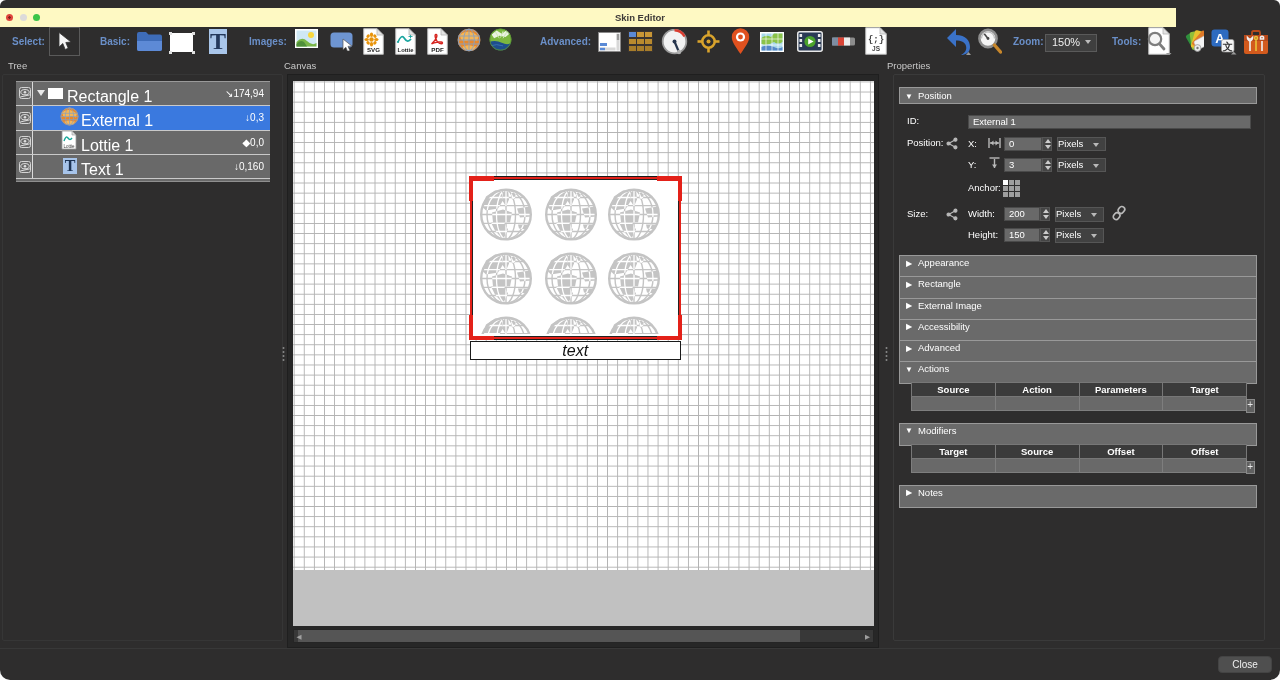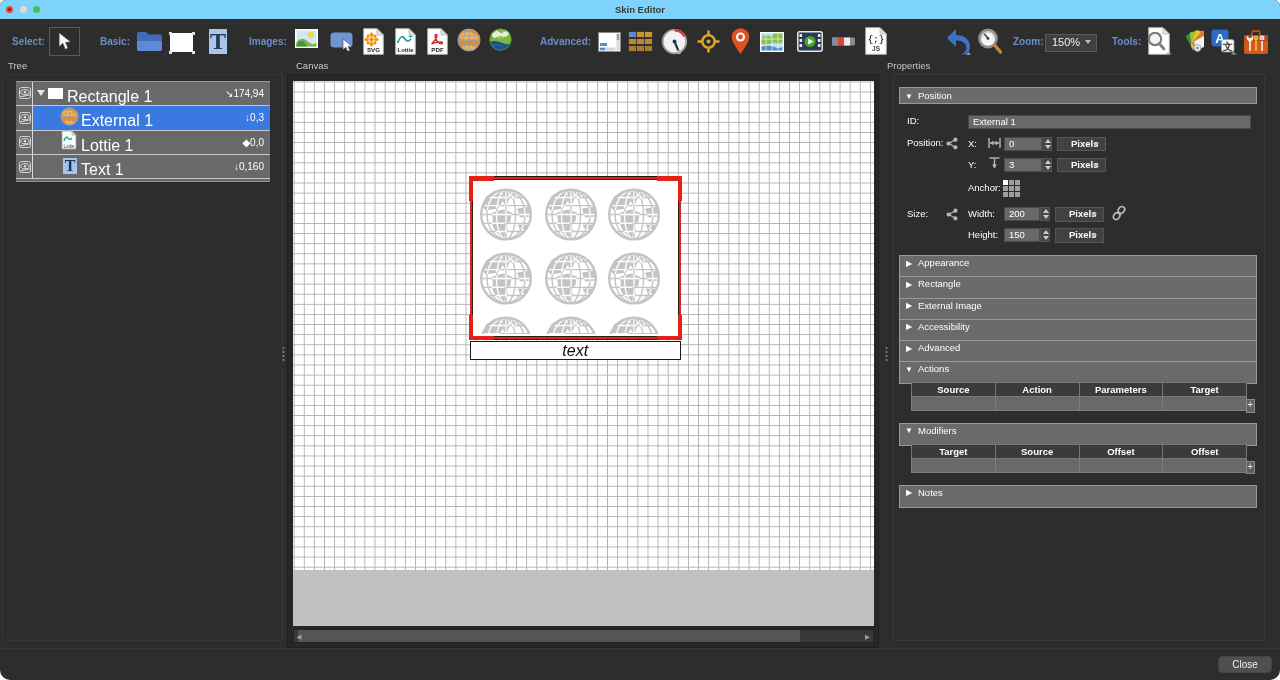--- a/index.html
+++ b/index.html
@@ -1,20 +1,20 @@
 <!DOCTYPE html>
 <html><head>
 <meta charset="utf-8">
 <style>
   html,body{margin:0;padding:0;}
   body{width:1280px;height:680px;background:#fdfdfd;font-family:"Liberation Sans",sans-serif;overflow:hidden;}
   #win{position:absolute;left:0;top:0;width:1280px;height:680px;background:#2e2d2d;border-radius:6px 6px 10px 10px;overflow:hidden;}
   .abs{position:absolute;}
   
-  #titlebar{position:absolute;left:0;top:0;width:1280px;height:19px;background:#7dd3fc;}
+  #titlebar{position:absolute;left:0;top:8px;width:1176px;height:19px;background:#fef9c3;}
   #titlebar .tl{position:absolute;top:6px;width:7px;height:7px;border-radius:50%;}
   #title{position:absolute;top:4px;left:0;width:1280px;text-align:center;font-size:9.5px;font-weight:bold;color:#3d3a38;}
   
   .tlab{position:absolute;font-size:10px;font-weight:bold;color:#6a8fc8;top:36px;}
   .plabel{position:absolute;font-size:9.5px;color:#c9c9c9;top:60px;}
   
   #tree{position:absolute;left:16px;top:81px;width:254px;height:101px;background:#696969;border-top:1px solid #9a9a9a;border-bottom:1px solid #8f8f8f;box-sizing:border-box;}
   .trow{position:absolute;left:0;width:254px;height:24px;border-bottom:1px solid #c9c9c9;box-sizing:border-box;}
   .trow .nm{position:absolute;top:6px;font-size:16px;color:#fff;}
   .trow .val{position:absolute;right:6px;top:6px;font-size:10px;color:#fff;}
@@ -34,21 +34,21 @@
   #redframe:after{content:"";position:absolute;left:0;top:0;right:0;bottom:0;border:1.4px solid #222;}
   #globes{position:absolute;left:474px;top:181px;width:203px;height:152.5px;overflow:hidden;background:#fff;}
   .handle{position:absolute;}
   #textel{position:absolute;left:469.5px;top:341px;width:211.5px;height:19px;background:#fff;border:1.5px solid #1a1a1a;box-sizing:border-box;text-align:center;font-size:16px;color:#111;line-height:17px;font-style:italic;}
   
   .sechead{position:absolute;left:899px;width:358px;height:23px;background:#6a6a6a;border:1px solid #999;box-sizing:border-box;color:#fff;font-size:9.5px;line-height:13.5px;}
   .sechead .tri{display:inline-block;width:18px;text-align:center;font-size:8px;vertical-align:0.5px;}
   .plab{position:absolute;color:#fff;font-size:9.5px;}
   .pinput{position:absolute;background:#696969;border:1px solid #4a4a4a;box-sizing:border-box;color:#fff;font-size:9.5px;padding-left:4px;line-height:12.5px;}
   .spin{position:absolute;width:10px;background:#454545;border:1px solid #555;box-sizing:border-box;}
-  .combo{position:absolute;width:49px;height:14.5px;background:#414141;border:1px solid #565656;box-sizing:border-box;color:#fff;font-size:9.5px;line-height:12.5px;padding-left:13px;font-weight:bold;}
+  .combo{position:absolute;width:49px;height:14.5px;background:#414141;border:1px solid #565656;box-sizing:border-box;color:#fff;font-size:9.5px;line-height:12.5px;padding-left:0;}
   .combo:after{content:"";position:absolute;right:6px;top:5px;border-left:3.5px solid transparent;border-right:3.5px solid transparent;border-top:4px solid #b9b9b9;}
   table.ptab{position:absolute;border-collapse:collapse;table-layout:fixed;}
   table.ptab th{background:#3b3b3b;color:#fff;font-size:9.5px;font-weight:bold;height:12.5px;border:1px solid #777;padding:0;}
   table.ptab td{background:#696969;height:13.5px;border:1px solid #7e7e7e;padding:0;}
   .plusbtn{position:absolute;width:8.5px;height:13.5px;background:#606060;border:1px solid #8a8a8a;box-sizing:border-box;color:#e8e8e8;font-size:10px;line-height:10.5px;text-align:center;}
   #closebtn{position:absolute;left:1218px;top:655.5px;width:54px;height:17.5px;background:#4f4f4f;border:1px solid #444;border-radius:4px;box-sizing:border-box;color:#f0f0f0;font-size:10px;text-align:center;line-height:15.5px;}
   #propborder{position:absolute;left:893px;top:74px;width:370px;height:565px;border:1px solid #3a3a3a;border-radius:2px;}
   #treeborder{position:absolute;left:2px;top:74px;width:279px;height:565px;border:1px solid #363636;border-radius:2px;}
   #botline{position:absolute;left:0px;top:648px;width:1280px;height:1px;background:#383838;}
 </style>
@@ -313,21 +313,21 @@
           <rect x="1" y="6" width="24" height="6" fill="#b8491a"></rect>
           <path d="M9 6 L9 3.5 Q9 2 10.5 2 L15.5 2 Q17 2 17 3.5 L17 6" fill="none" stroke="#b8491a" stroke-width="1.8"></path>
           <path d="M7 22 L7 12 M7 12 Q4.5 11 4.5 8.5 L6 10 L8 10 L9.5 8.5 Q9.5 11 7 12" stroke="#f0f0f0" stroke-width="1.6" fill="none"></path>
           <path d="M13 22 L13 12 M13 9 m-1.5 0 a1.5 1.5 0 1 0 3 0 a1.5 1.5 0 1 0 -3 0 M13 10.5 L13 12" stroke="#e8c23a" stroke-width="1.6" fill="none"></path>
           <path d="M19 22 L19 12 M17.5 8 Q19 6.5 20.5 8 L20.5 10 L17.5 10 Z" stroke="#f0f0f0" stroke-width="1.6" fill="none"></path>
         </svg>
     </div>
   </div>
 
   <div class="plabel" style="left:8px;">Tree</div>
-  <div class="plabel" style="left:284px;margin-left:12px;">Canvas</div>
+  <div class="plabel" style="left:284px;">Canvas</div>
   <div class="plabel" style="left:887px;">Properties</div>
 
   <div id="treeborder"></div>
   <div id="propborder"></div>
 
   <div id="tree">
     <div class="trow" style="top:0px;">
       <div class="eyecol"></div>
       <div class="nm" style="left:51px;">Rectangle 1</div>
       <div class="val">↘174,94</div>

